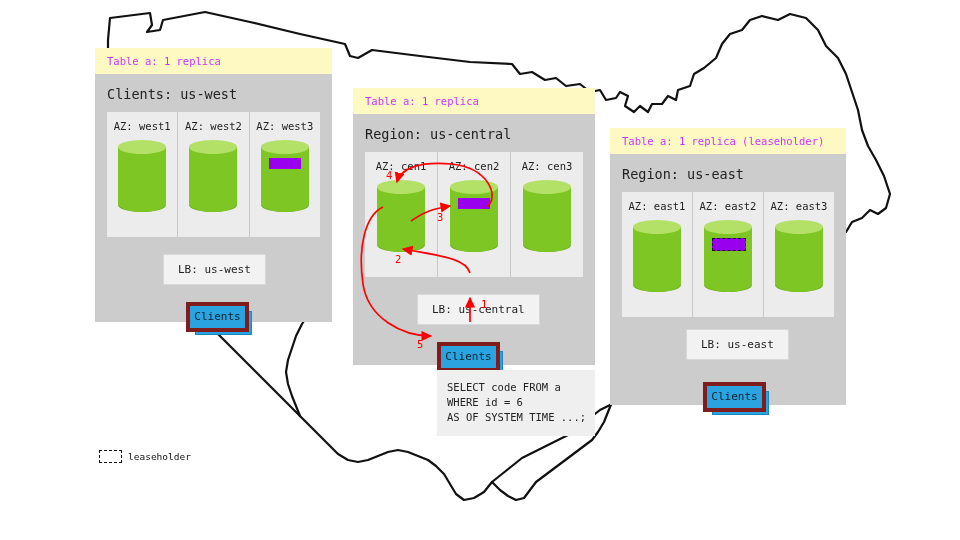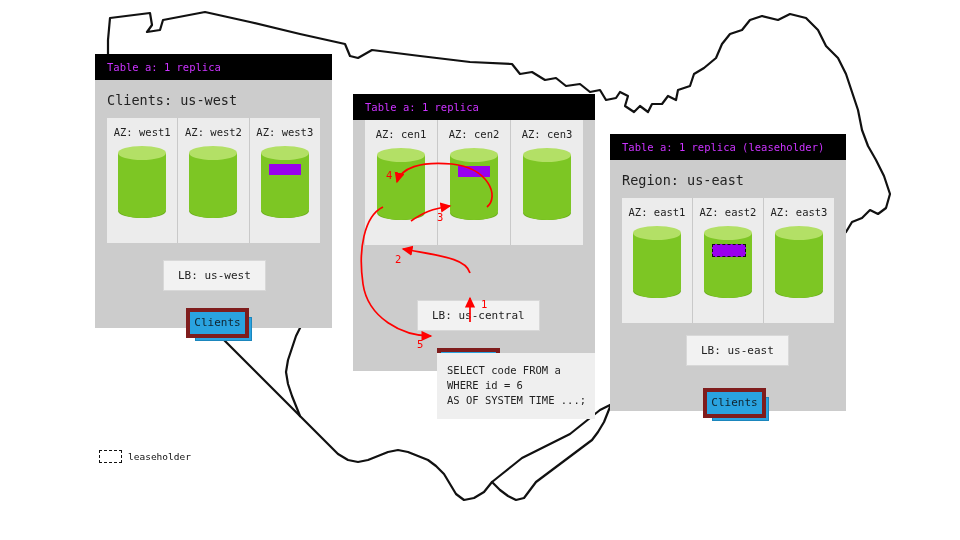--- a/index.html
+++ b/index.html
@@ -9,26 +9,25 @@
     font-family:"DejaVu Sans Mono","Liberation Mono",monospace;
   }
   #stage{position:absolute;left:0;top:0;width:960px;height:540px;}
 
   
   #usmap{position:absolute;left:0;top:0;width:960px;height:540px;z-index:1;}
 
   
   .panel{position:absolute;z-index:3;}
   .panel-head{
-    background:#000000;
+    background:#fef9c3;
     font-size:10.5px;color:#cc33ff;
     padding:7px 0 7px 12px;
     letter-spacing:0px;
     white-space:nowrap;
-    margin-top:6px;
   }
   .panel-body{background:#cccccc;position:relative;}
   .region-title{
     font-size:13.5px;color:#222;
     padding:12px 0 10px 12px;
     white-space:nowrap;
   }
   .az-strip{
     background:#ececec;
     display:flex;
@@ -190,20 +189,21 @@
         <div class="front" style="width:55px;height:22px;line-height:22px;">
           <span style="line-height:22px;">Clients</span>
         </div>
       </div>
     </div>
   </div>
 
   <div class="panel" style="left:353px;top:88px;width:242px;">
     <div class="panel-head">Table a: 1 replica</div>
     <div class="panel-body" style="height:251px;">
+      <div class="region-title">Region: us-central</div>
 
       <div class="az-strip" style="height:125px;">
         <div class="az">
           <div class="az-label">AZ: cen1</div>
           <div class="cyl" style="width:48px;height:72px;">
             <div class="cyl-bot" style="width:48px;height:14px;top:58px;"></div>
             <div class="cyl-body" style="width:48px;height:65px;top:7px;"></div>
             <div class="cyl-top" style="width:48px;height:14px;"></div>
           </div>
         </div>
@@ -232,21 +232,21 @@
         <div class="sheet" style="left:9px;top:9px;width:55px;height:22px;"></div>
         <div class="sheet" style="left:6px;top:6px;width:55px;height:22px;"></div>
         <div class="sheet" style="left:3px;top:3px;width:55px;height:22px;"></div>
         <div class="front" style="width:55px;height:22px;line-height:22px;">
           <span style="line-height:22px;">Clients</span>
         </div>
       </div>
     </div>
   </div>
 
-  <div class="sqlbox" style="left:437px;top:353px;width:148px;">SELECT code FROM a
+  <div class="sqlbox" style="left:437px;top:370px;width:148px;">SELECT code FROM a
 WHERE id = 6
 AS OF SYSTEM TIME ...;</div>
 
   <div class="panel" style="left:610px;top:128px;width:236px;">
     <div class="panel-head">Table a: 1 replica (leaseholder)</div>
     <div class="panel-body" style="height:251px;">
       <div class="region-title">Region: us-east</div>
 
       <div class="az-strip" style="height:125px;">
         <div class="az">

